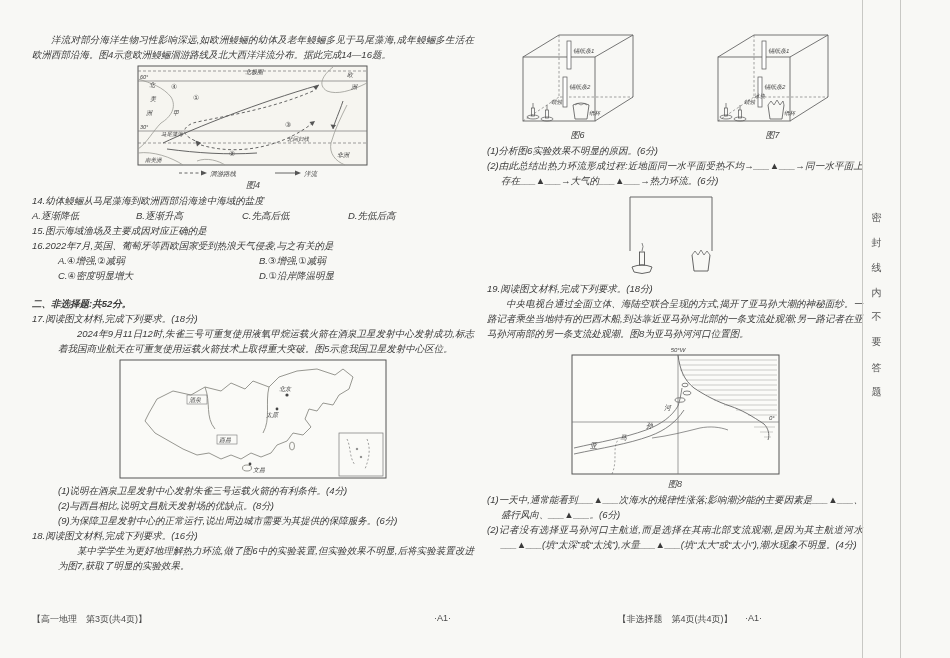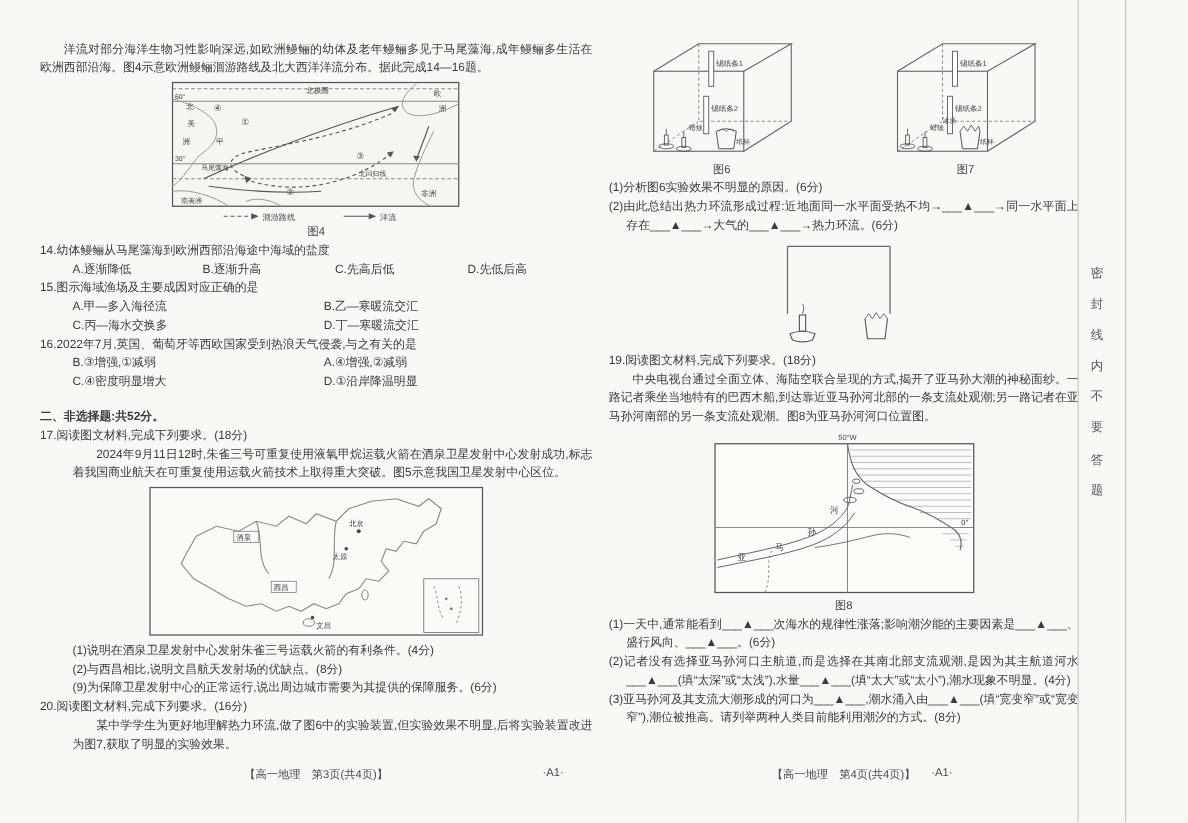--- a/index.html
+++ b/index.html
@@ -6,43 +6,43 @@
   html,body { margin:0; padding:0; }
   body {
     width:950px; height:658px; position:relative;
     background:#e9e9e6;
     font-family:"Liberation Sans","DejaVu Sans",sans-serif;
     color:#3a3a3a;
   }
   .paper {
     position:absolute; inset:0; background:#f8f8f5; overflow:hidden;
   }
-  .col { position:absolute; font-size:9.5px; line-height:15px; }
+  .col { position:absolute; font-size:9.5px; line-height:15px;font-style:italic; }
   #col-left  { left:32px; top:32px; width:442px; }
   #col-right { left:487px; top:26px; width:376px; }
 
   p { margin:0; }
   .para { text-indent:2em; text-align:justify; }
   .stem { margin:0; }
   .content { margin-left:26px; }
-  .opts4 { display:grid; grid-template-columns:104px 106px 106px 1fr; margin-left:26px; }
+  .opts4 { display:grid; grid-template-columns:104px 106px 106px 1fr; }
   .opts2 { display:grid; grid-template-columns:201px 1fr; margin-left:26px; }
   .sub   { margin-left:26px; }
   .rsub  { padding-left:14px; text-indent:-14px; text-align:justify; }
   .bold  { font-weight:bold;margin-top:13px; }
 
   .fig { text-align:center; margin:3px auto 2px auto; }
   .figcap { font-size:9px; line-height:12px; color:#444; }
   svg { display:inline-block; vertical-align:top; }
   svg text { font-family:"Liberation Sans","DejaVu Sans",sans-serif; fill:#444; }
 
   .figrow { display:flex; justify-content:center; gap:14px; align-items:flex-end; }
 
   .footer { position:absolute; top:613px; font-size:9px; color:#4a4a4a; }
-  #footer-left  { left:32px;  width:442px; text-align:center; }
+  #footer-left  { left:32px;  width:442px; }
   #footer-right { left:487px; width:376px; text-align:center; }
   .footer .code { position:absolute; top:0; }
   #footer-left .code  { left:402px; }
   #footer-right .code { left:258px; }
 
   .bindline { position:absolute; top:0; bottom:0; width:1px; background:#c8c8c4; }
   #bindline-1 { left:862px; }
   #bindline-2 { left:900px; }
   .binding-text {
     position:absolute; left:869px; top:204px; height:300px;
@@ -129,31 +129,25 @@
 
     <p class="stem">14.幼体鳗鲡从马尾藻海到欧洲西部沿海途中海域的盐度</p>
     <div class="opts4">
       <span>A.逐渐降低</span>
       <span>B.逐渐升高</span>
       <span>C.先高后低</span>
       <span>D.先低后高</span>
     </div>
 
     <p class="stem">15.图示海域渔场及主要成因对应正确的是</p>
-    <div class="opts2">
-      <span>A.甲—多入海径流</span>
-      <span>B.乙—寒暖流交汇</span>
-      <span>C.丙—海水交换多</span>
-      <span>D.丁—寒暖流交汇</span>
-    </div>
 
     <p class="stem">16.2022年7月,英国、葡萄牙等西欧国家受到热浪天气侵袭,与之有关的是</p>
     <div class="opts2">
+      <span>A.④增强,②减弱</span>
       <span>B.③增强,①减弱</span>
-      <span>A.④增强,②减弱</span>
       <span>C.④密度明显增大</span>
       <span>D.①沿岸降温明显</span>
     </div>
 
     <p class="stem bold">二、非选择题:共52分。</p>
 
     <p class="stem">17.阅读图文材料,完成下列要求。(18分)</p>
     <p class="para content">2024年9月11日12时,朱雀三号可重复使用液氧甲烷运载火箭在酒泉卫星发射中心发射成功,标志着我国商业航天在可重复使用运载火箭技术上取得重大突破。图5示意我国卫星发射中心区位。</p>
 
     <div class="fig">
@@ -185,21 +179,21 @@
           <circle cx="238" cy="90" r="0.8" fill="#777"></circle>
           <circle cx="242" cy="98" r="0.8" fill="#777"></circle>
         </g>
       </svg>
     </div>
 
     <p class="sub">(1)说明在酒泉卫星发射中心发射朱雀三号运载火箭的有利条件。(4分)</p>
     <p class="sub">(2)与西昌相比,说明文昌航天发射场的优缺点。(8分)</p>
     <p class="sub">(9)为保障卫星发射中心的正常运行,说出周边城市需要为其提供的保障服务。(6分)</p>
 
-    <p class="stem">20.阅读图文材料,完成下列要求。(16分)</p>
+    <p class="stem">18.阅读图文材料,完成下列要求。(16分)</p>
     <p class="para content">某中学学生为更好地理解热力环流,做了图6中的实验装置,但实验效果不明显,后将实验装置改进为图7,获取了明显的实验效果。</p>
   </div>
 
   <div class="col" id="col-right">
 
     <div class="figrow">
       <div class="fig">
         <svg width="126" height="100" viewBox="0 0 126 100">
           <g stroke="#666" stroke-width="0.9" fill="none">
             <rect x="8" y="28" width="72" height="64"></rect>
@@ -337,29 +331,28 @@
         <text x="22" y="104" font-size="7">亚</text>
         <text x="52" y="96" font-size="7">马</text>
         <text x="78" y="84" font-size="7">孙</text>
         <text x="96" y="66" font-size="7">河</text>
       </svg>
       <div class="figcap">图8</div>
     </div>
 
     <p class="rsub">(1)一天中,通常能看到___▲___次海水的规律性涨落;影响潮汐能的主要因素是___▲___、盛行风向、___▲___。(6分)</p>
     <p class="rsub">(2)记者没有选择亚马孙河口主航道,而是选择在其南北部支流观潮,是因为其主航道河水___▲___(填“太深”或“太浅”),水量___▲___(填“太大”或“太小”),潮水现象不明显。(4分)</p>
-    <p class="rsub">(3)亚马孙河及其支流大潮形成的河口为___▲___,潮水涌入由___▲___(填“宽变窄”或“宽变窄”),潮位被推高。请列举两种人类目前能利用潮汐的方式。(8分)</p>
   </div>
 
   <div class="footer" id="footer-left">
     <span>【高一地理　第3页(共4页)】</span>
     <span class="code">·A1·</span>
   </div>
   <div class="footer" id="footer-right">
-    <span>【高一地理　第4页(共4页)】</span>
+    <span>【非选择题　第4页(共4页)】</span>
     <span class="code">·A1·</span>
   </div>
 
   <div class="bindline" id="bindline-1"></div>
   <div class="bindline" id="bindline-2"></div>
   <div class="binding-text">密封线内不要答题</div>
 
 </div>
 
 </body></html>

